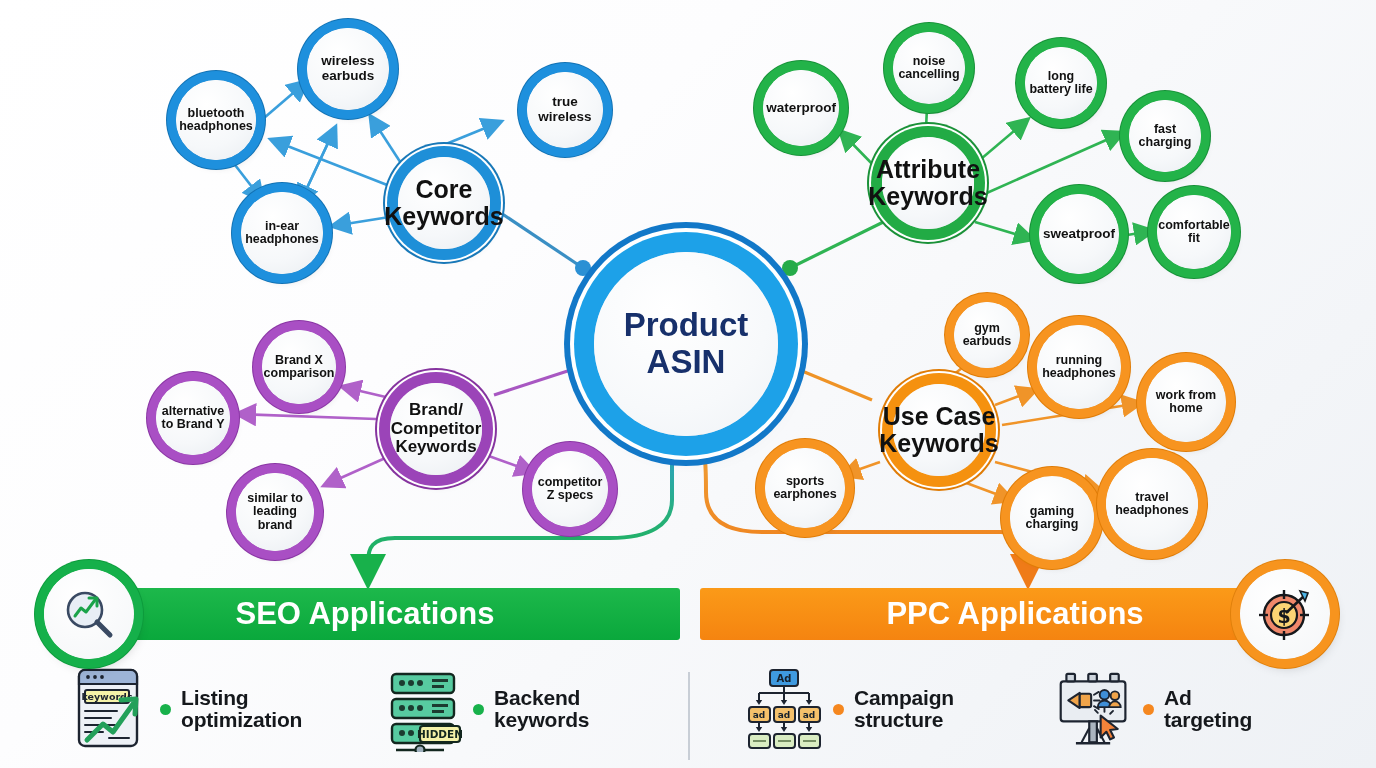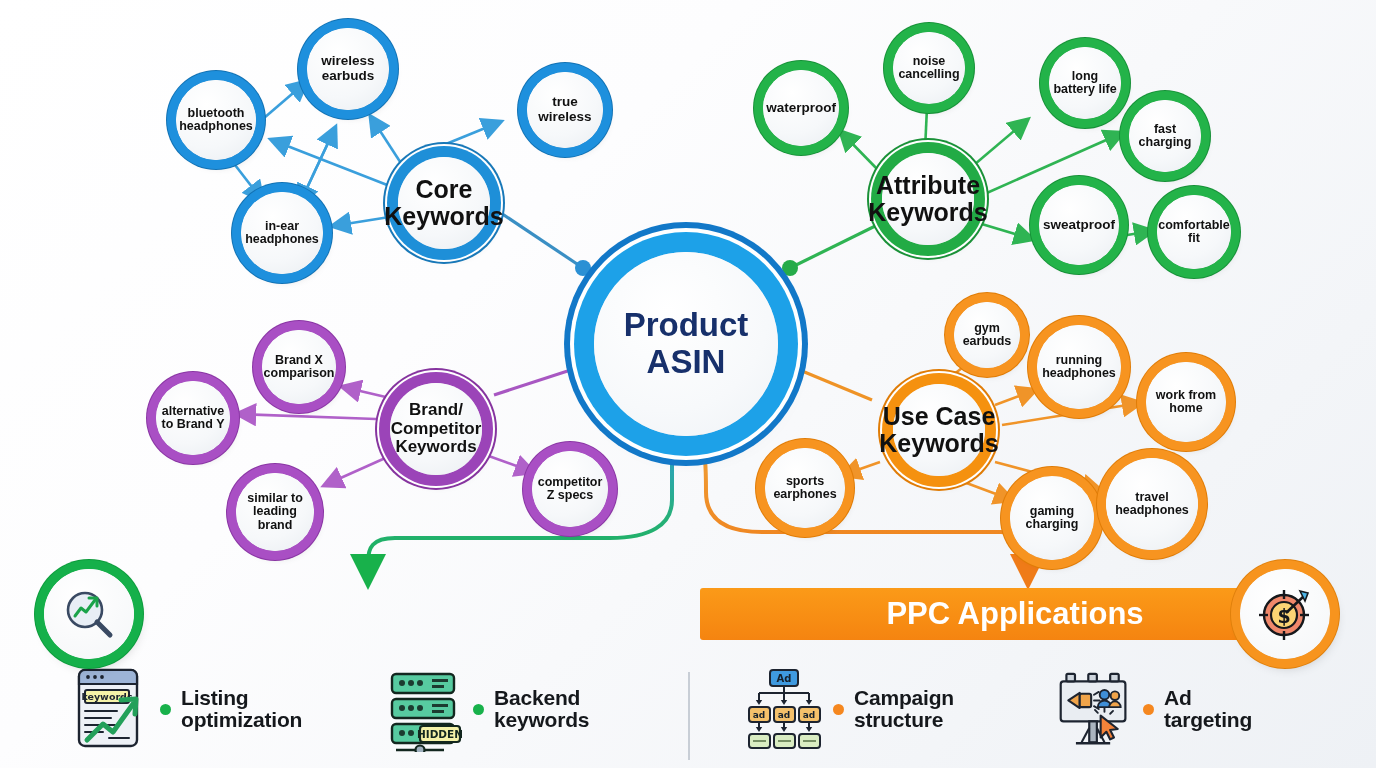--- a/index.html
+++ b/index.html
@@ -199,39 +199,39 @@
   <div class="node leaf leaf-blue" style="left:307px; top:28px; width:82px; height:82px;">
     <div class="lbl">wireless earbuds</div>
   </div>
   <div class="node leaf leaf-blue" style="left:527px; top:72px; width:76px; height:76px;">
     <div class="lbl">true wireless</div>
   </div>
   <div class="node leaf leaf-blue sm" style="left:241px; top:192px; width:82px; height:82px;">
     <div class="lbl">in-ear headphones</div>
   </div>
 
-  <div class="node hub ring-green" style="left:882px; top:153px; width:92px; height:92px;">
+  <div class="node hub ring-green" style="left:882px; top:137px; width:92px; height:92px;">
     <div class="lbl">
       <span>Attribute</span><br>
       <span>Keywords</span>
     </div>
   </div>
   <div class="node leaf leaf-green" style="left:763px; top:70px; width:76px; height:76px;">
     <div class="lbl">waterproof</div>
   </div>
   <div class="node leaf leaf-green sm" style="left:893px; top:32px; width:72px; height:72px;">
     <div class="lbl">noise cancelling</div>
   </div>
-  <div class="node leaf leaf-green sm" style="left:1025px; top:47px; width:72px; height:72px;margin-left:24px;">
+  <div class="node leaf leaf-green sm" style="left:1025px; top:47px; width:72px; height:72px;">
     <div class="lbl">long battery life</div>
   </div>
   <div class="node leaf leaf-green sm" style="left:1129px; top:100px; width:72px; height:72px;">
     <div class="lbl">fast charging</div>
   </div>
-  <div class="node leaf leaf-green" style="left:1039px; top:185px; width:80px; height:80px;">
+  <div class="node leaf leaf-green" style="left:1039px; top:194px; width:80px; height:80px;">
     <div class="lbl">sweatproof</div>
   </div>
   <div class="node leaf leaf-green sm" style="left:1157px; top:195px; width:74px; height:74px;">
     <div class="lbl">comfortable fit</div>
   </div>
 
   <div class="node hub ring-purple small-text" style="left:390px; top:383px; width:92px; height:92px;">
     <div class="lbl">
       <span>Brand/</span><br>
       <span>Competitor</span><br>
@@ -269,20 +269,23 @@
   <div class="node leaf leaf-orange sm" style="left:765px; top:448px; width:80px; height:80px;">
     <div class="lbl">sports earphones</div>
   </div>
   <div class="node leaf leaf-orange sm" style="left:1010px; top:476px; width:84px; height:84px;">
     <div class="lbl">gaming charging</div>
   </div>
   <div class="node leaf leaf-orange sm" style="left:1106px; top:458px; width:92px; height:92px;">
     <div class="lbl">travel headphones</div>
   </div>
 
+  <div class="banner" id="seo-banner" style="left:50px; top:588px; width:630px;">
+    <span>SEO Applications</span>
+  </div>
   <div class="banner-badge" id="seo-badge" style="left:44px; top:569px;">
     <svg width="58" height="58" viewBox="0 0 58 58">
       <circle cx="25" cy="25" r="17" fill="#e8eef6" stroke="#3a4a63" stroke-width="2.6"></circle>
       <path d="M15,31 L21,23 L26,27 L35,15" fill="none" stroke="#1aa34a" stroke-width="3" stroke-linecap="round" stroke-linejoin="round"></path>
       <path d="M29,13 L37,13 L37,21" fill="none" stroke="#1aa34a" stroke-width="3" stroke-linecap="round" stroke-linejoin="round"></path>
       <line x1="37" y1="37" x2="50" y2="50" stroke="#3a4a63" stroke-width="5" stroke-linecap="round"></line>
     </svg>
   </div>
 
   <div class="banner" id="ppc-banner" style="left:700px; top:588px; width:630px;">

